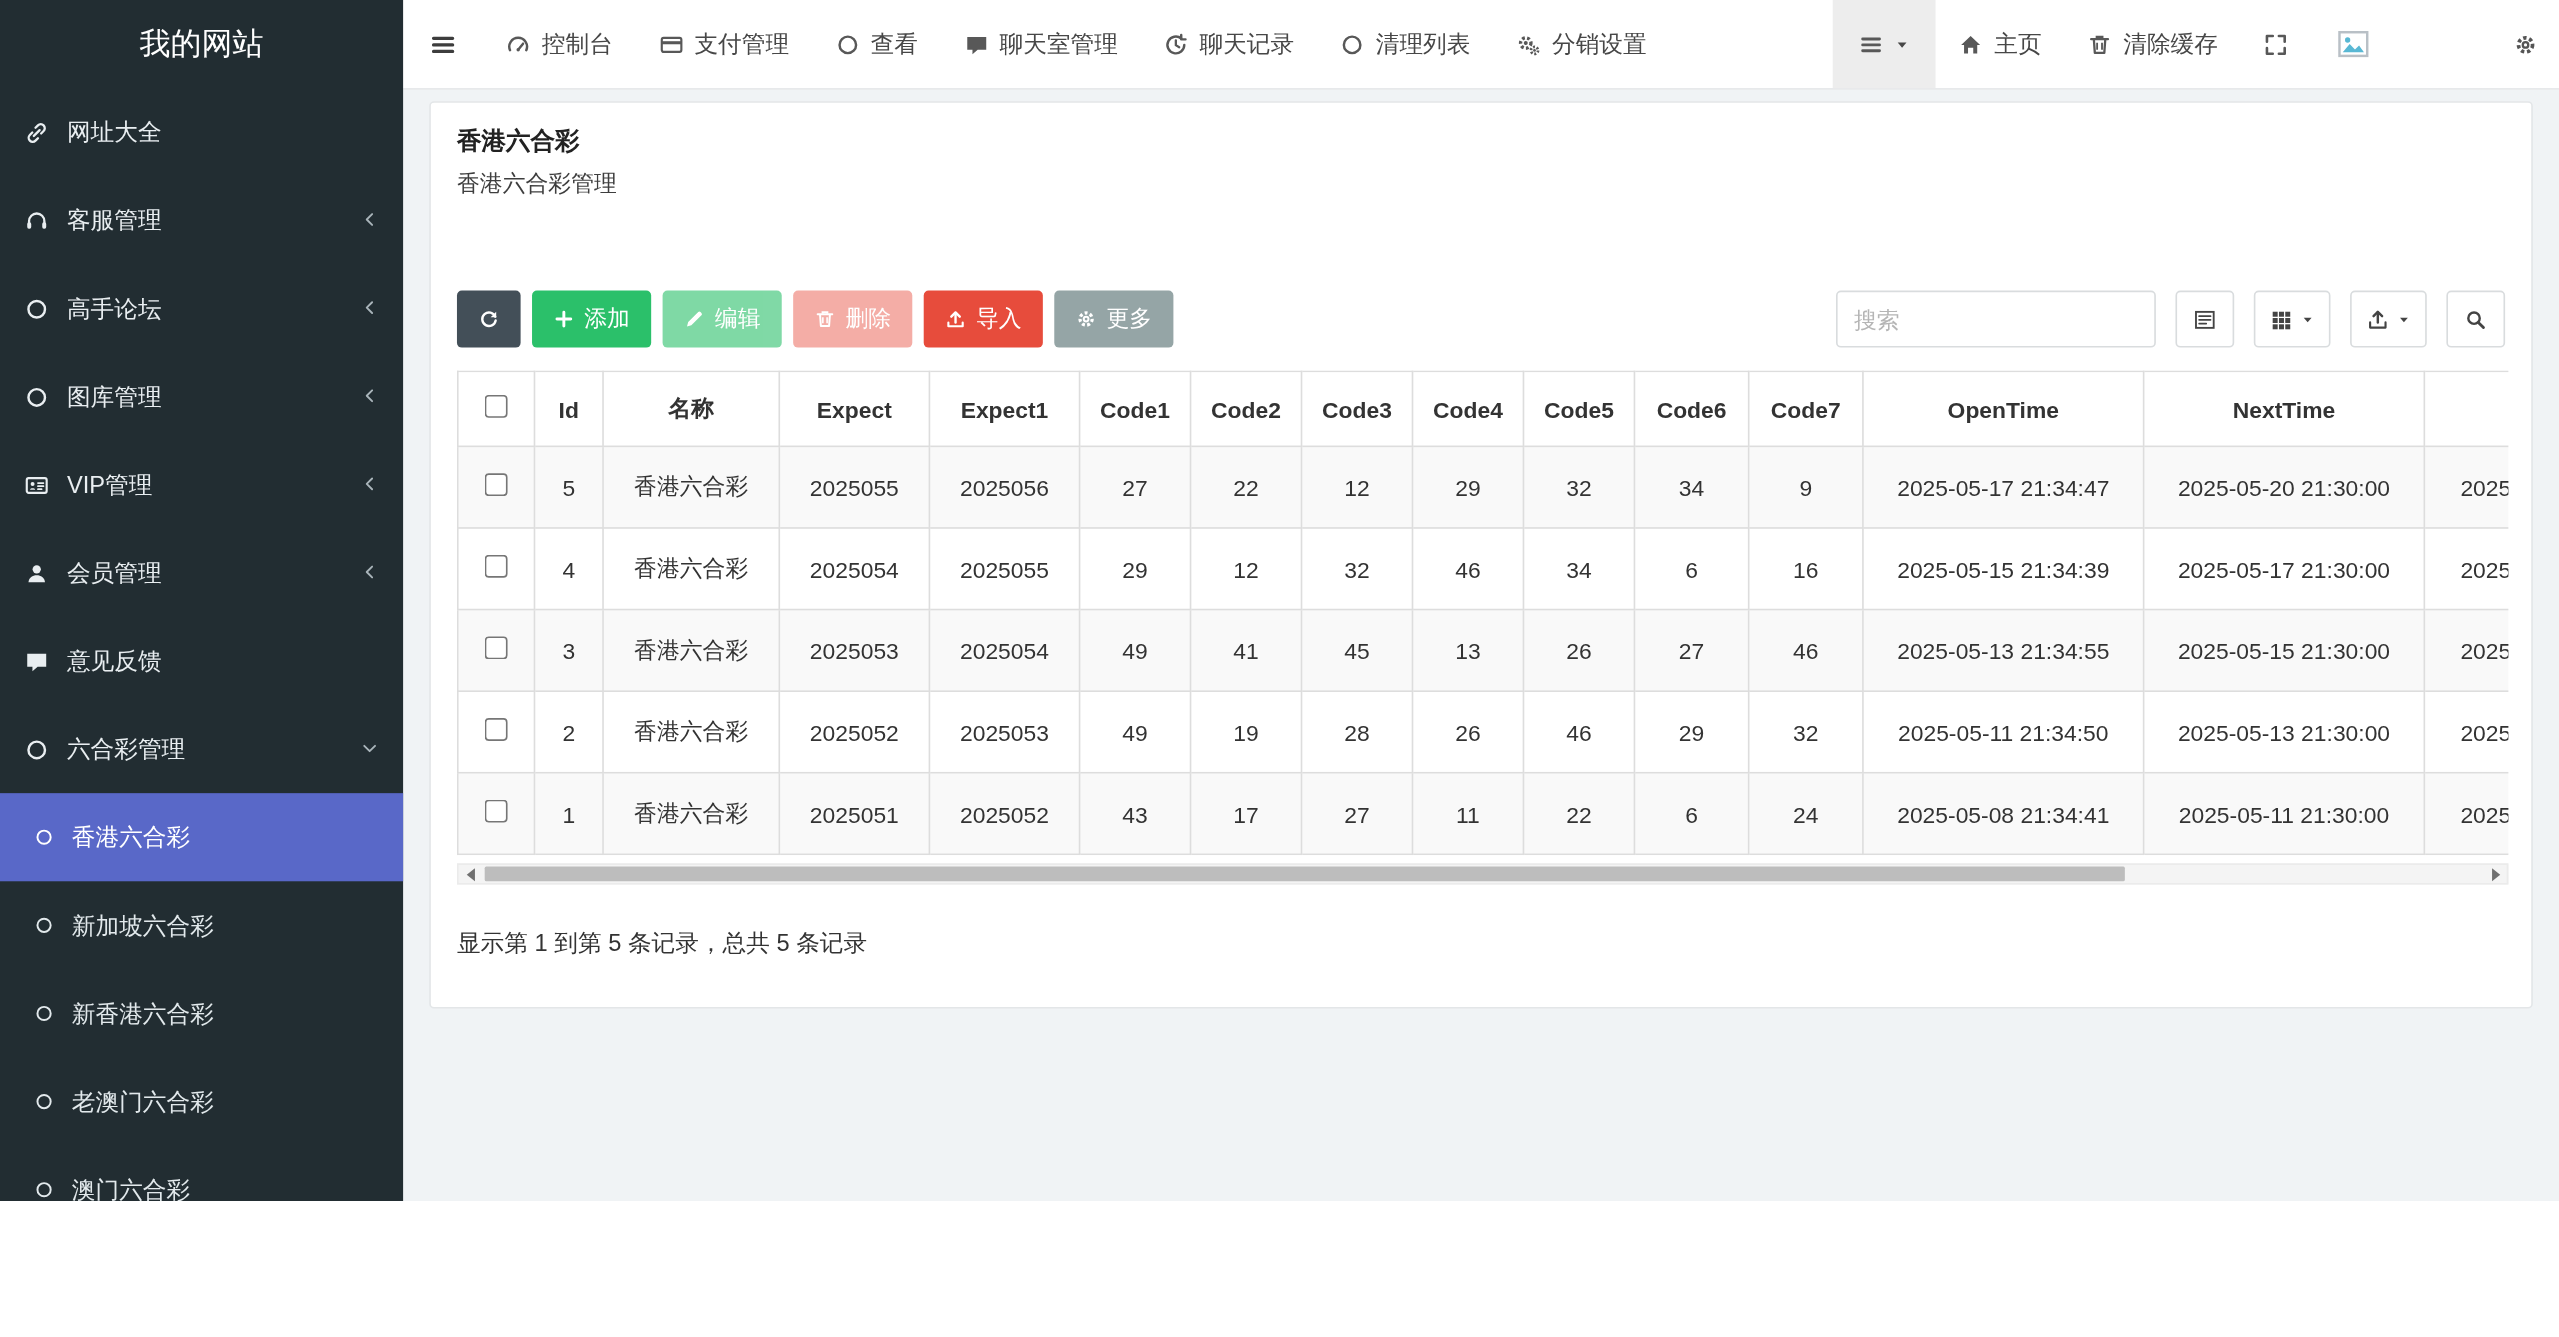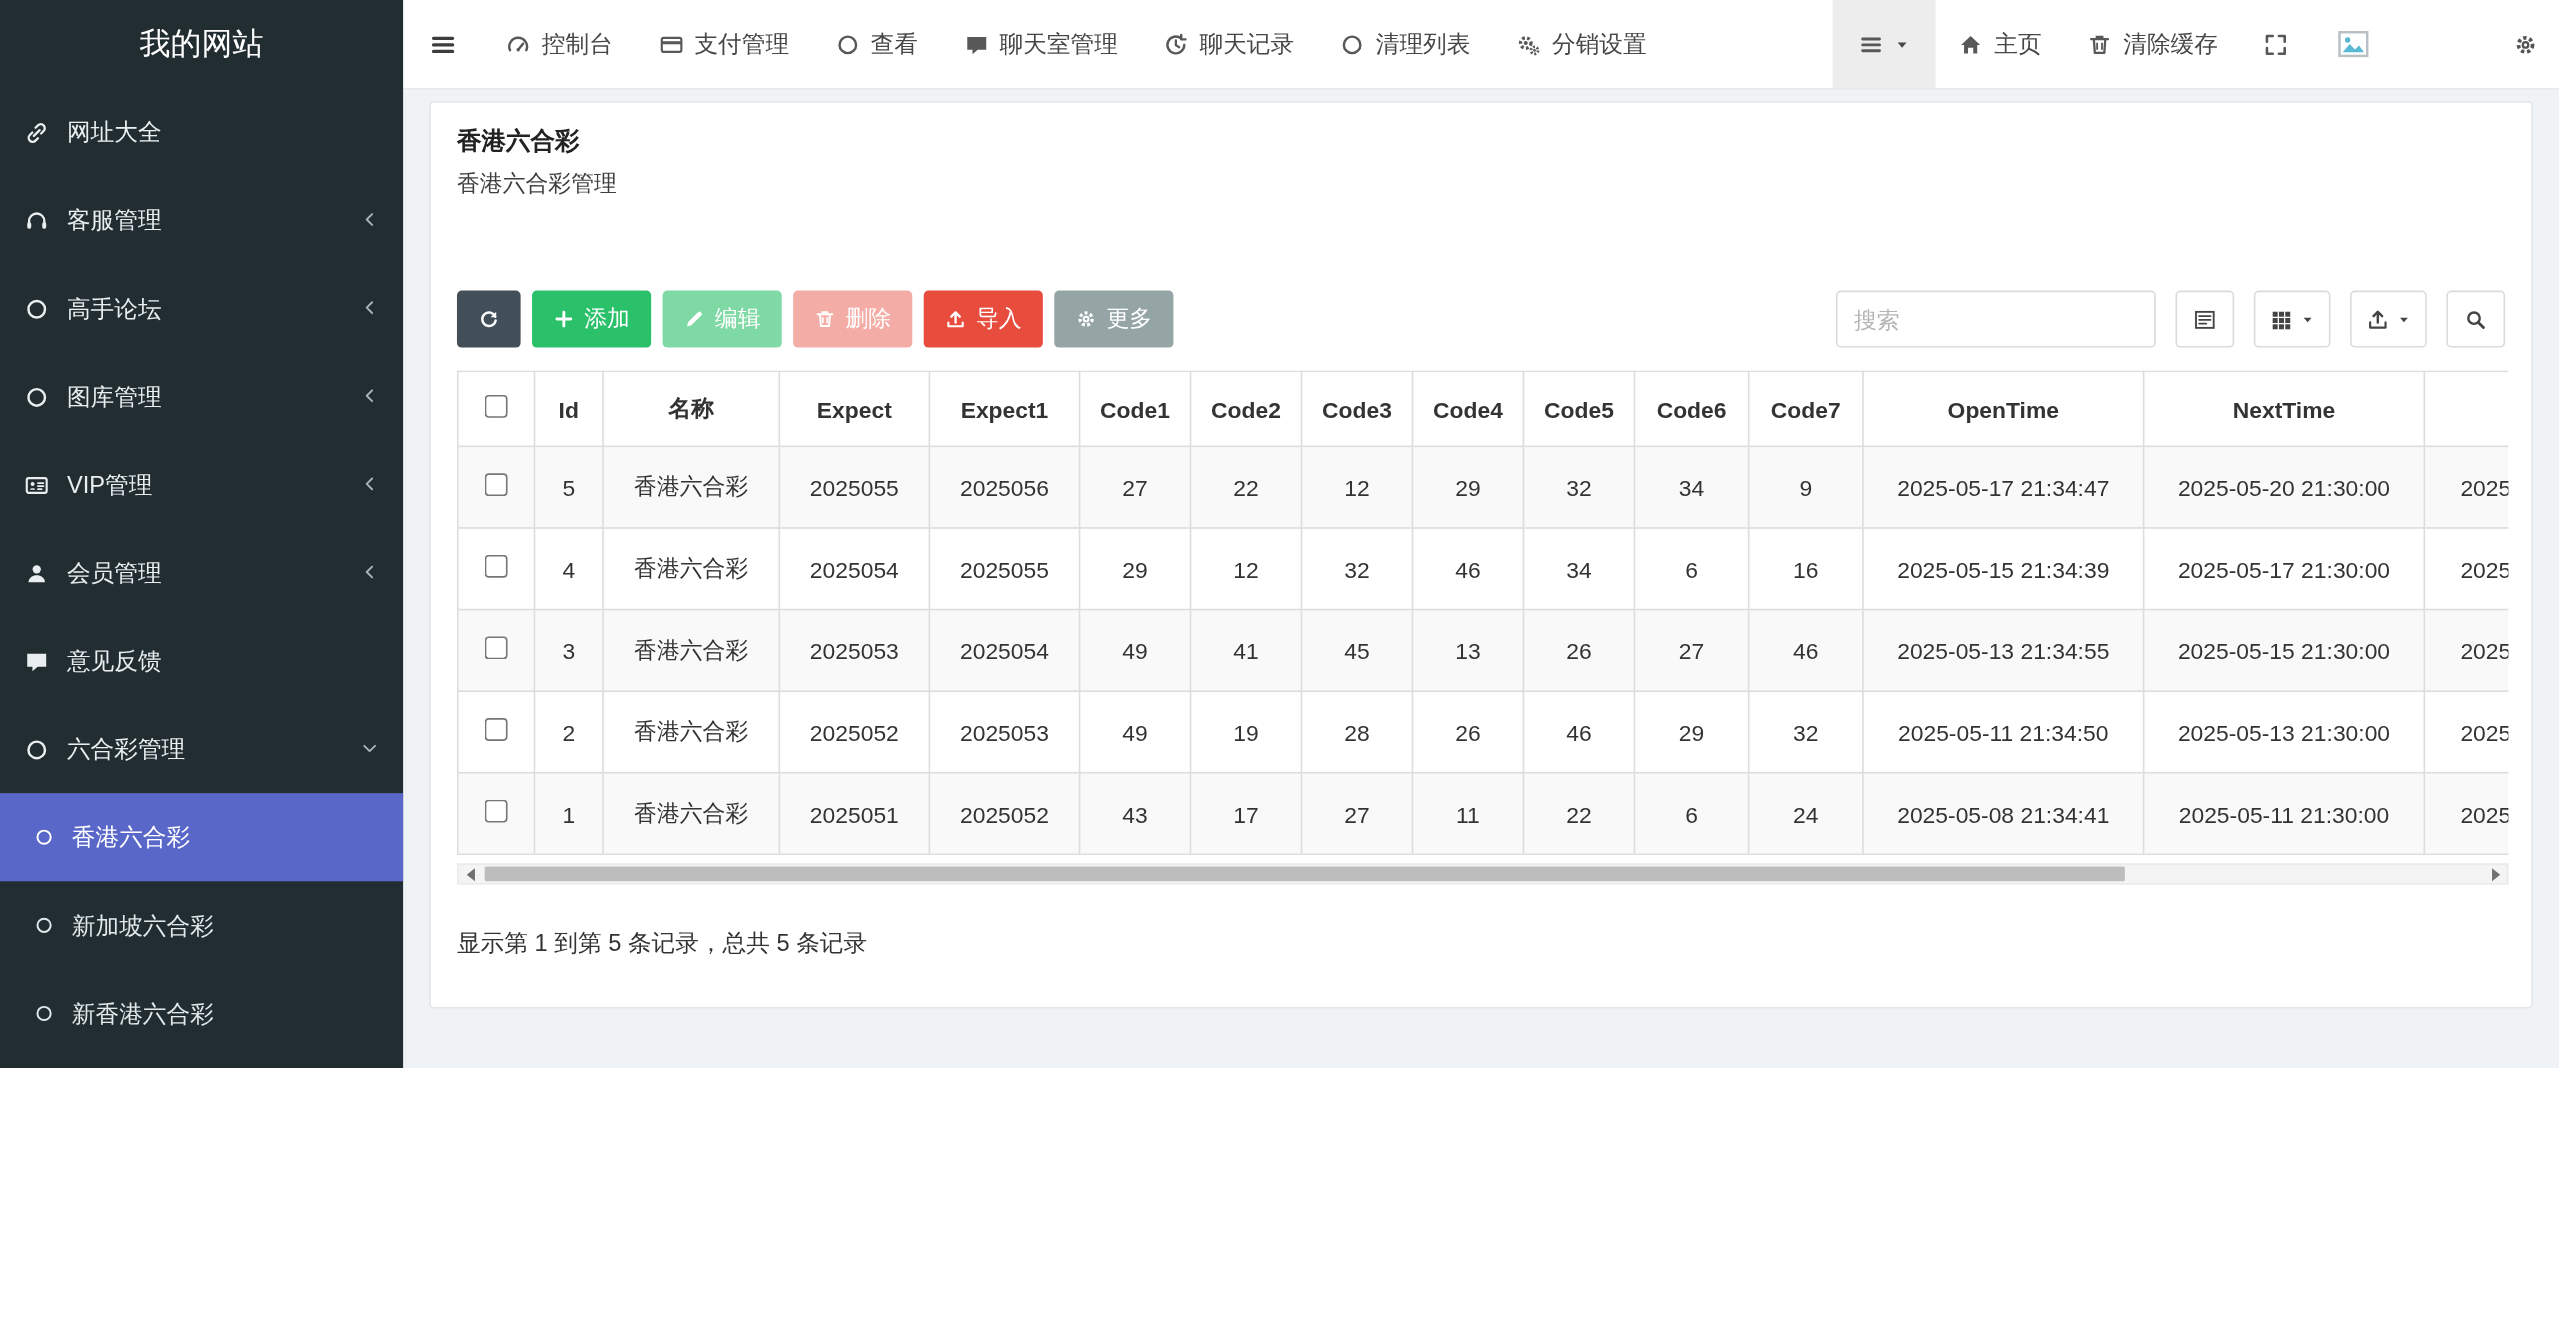--- a/index.html
+++ b/index.html
@@ -1,16 +1,16 @@
 <!DOCTYPE html>
 <html style="--sidebar-bg: #222d32; --sidebar-active: #5968c8; --accent-teal: #18bc9c; --btn-refresh: #434f58; --btn-add: #2bc06a; --btn-import: #e74c3c; --btn-more: #95a5a6;"><head>
 <meta charset="utf-8">
 <style>
   html,body{margin:0;padding:0;background:#fff;}
-  .viewport{width:2559px;height:1068px;overflow:hidden;position:relative;}
+  .viewport{width:2559px;height:1201px;overflow:hidden;position:relative;}
   .stage{width:1568px;height:819.3px;transform:scale(1.632);transform-origin:0 0;
          position:relative;background:#fff;
          font-family:"Liberation Sans","DejaVu Sans",sans-serif;color:#333;}
   .icon svg{display:block;width:15px;height:15px;}
 
   
   .sidebar{position:absolute;left:0;top:0;width:247px;height:810px;background:var(--sidebar-bg,#222d32);z-index:3;}
   .sidebar-title{height:54px;display:flex;align-items:center;justify-content:center;color:#fff;font-size:19px;}
   .side-item{height:54px;display:flex;align-items:center;gap:11px;padding:0 15px;color:#e9eef1;font-size:14.5px;cursor:pointer;}
   .side-item .icon svg{width:15px;height:15px;}

